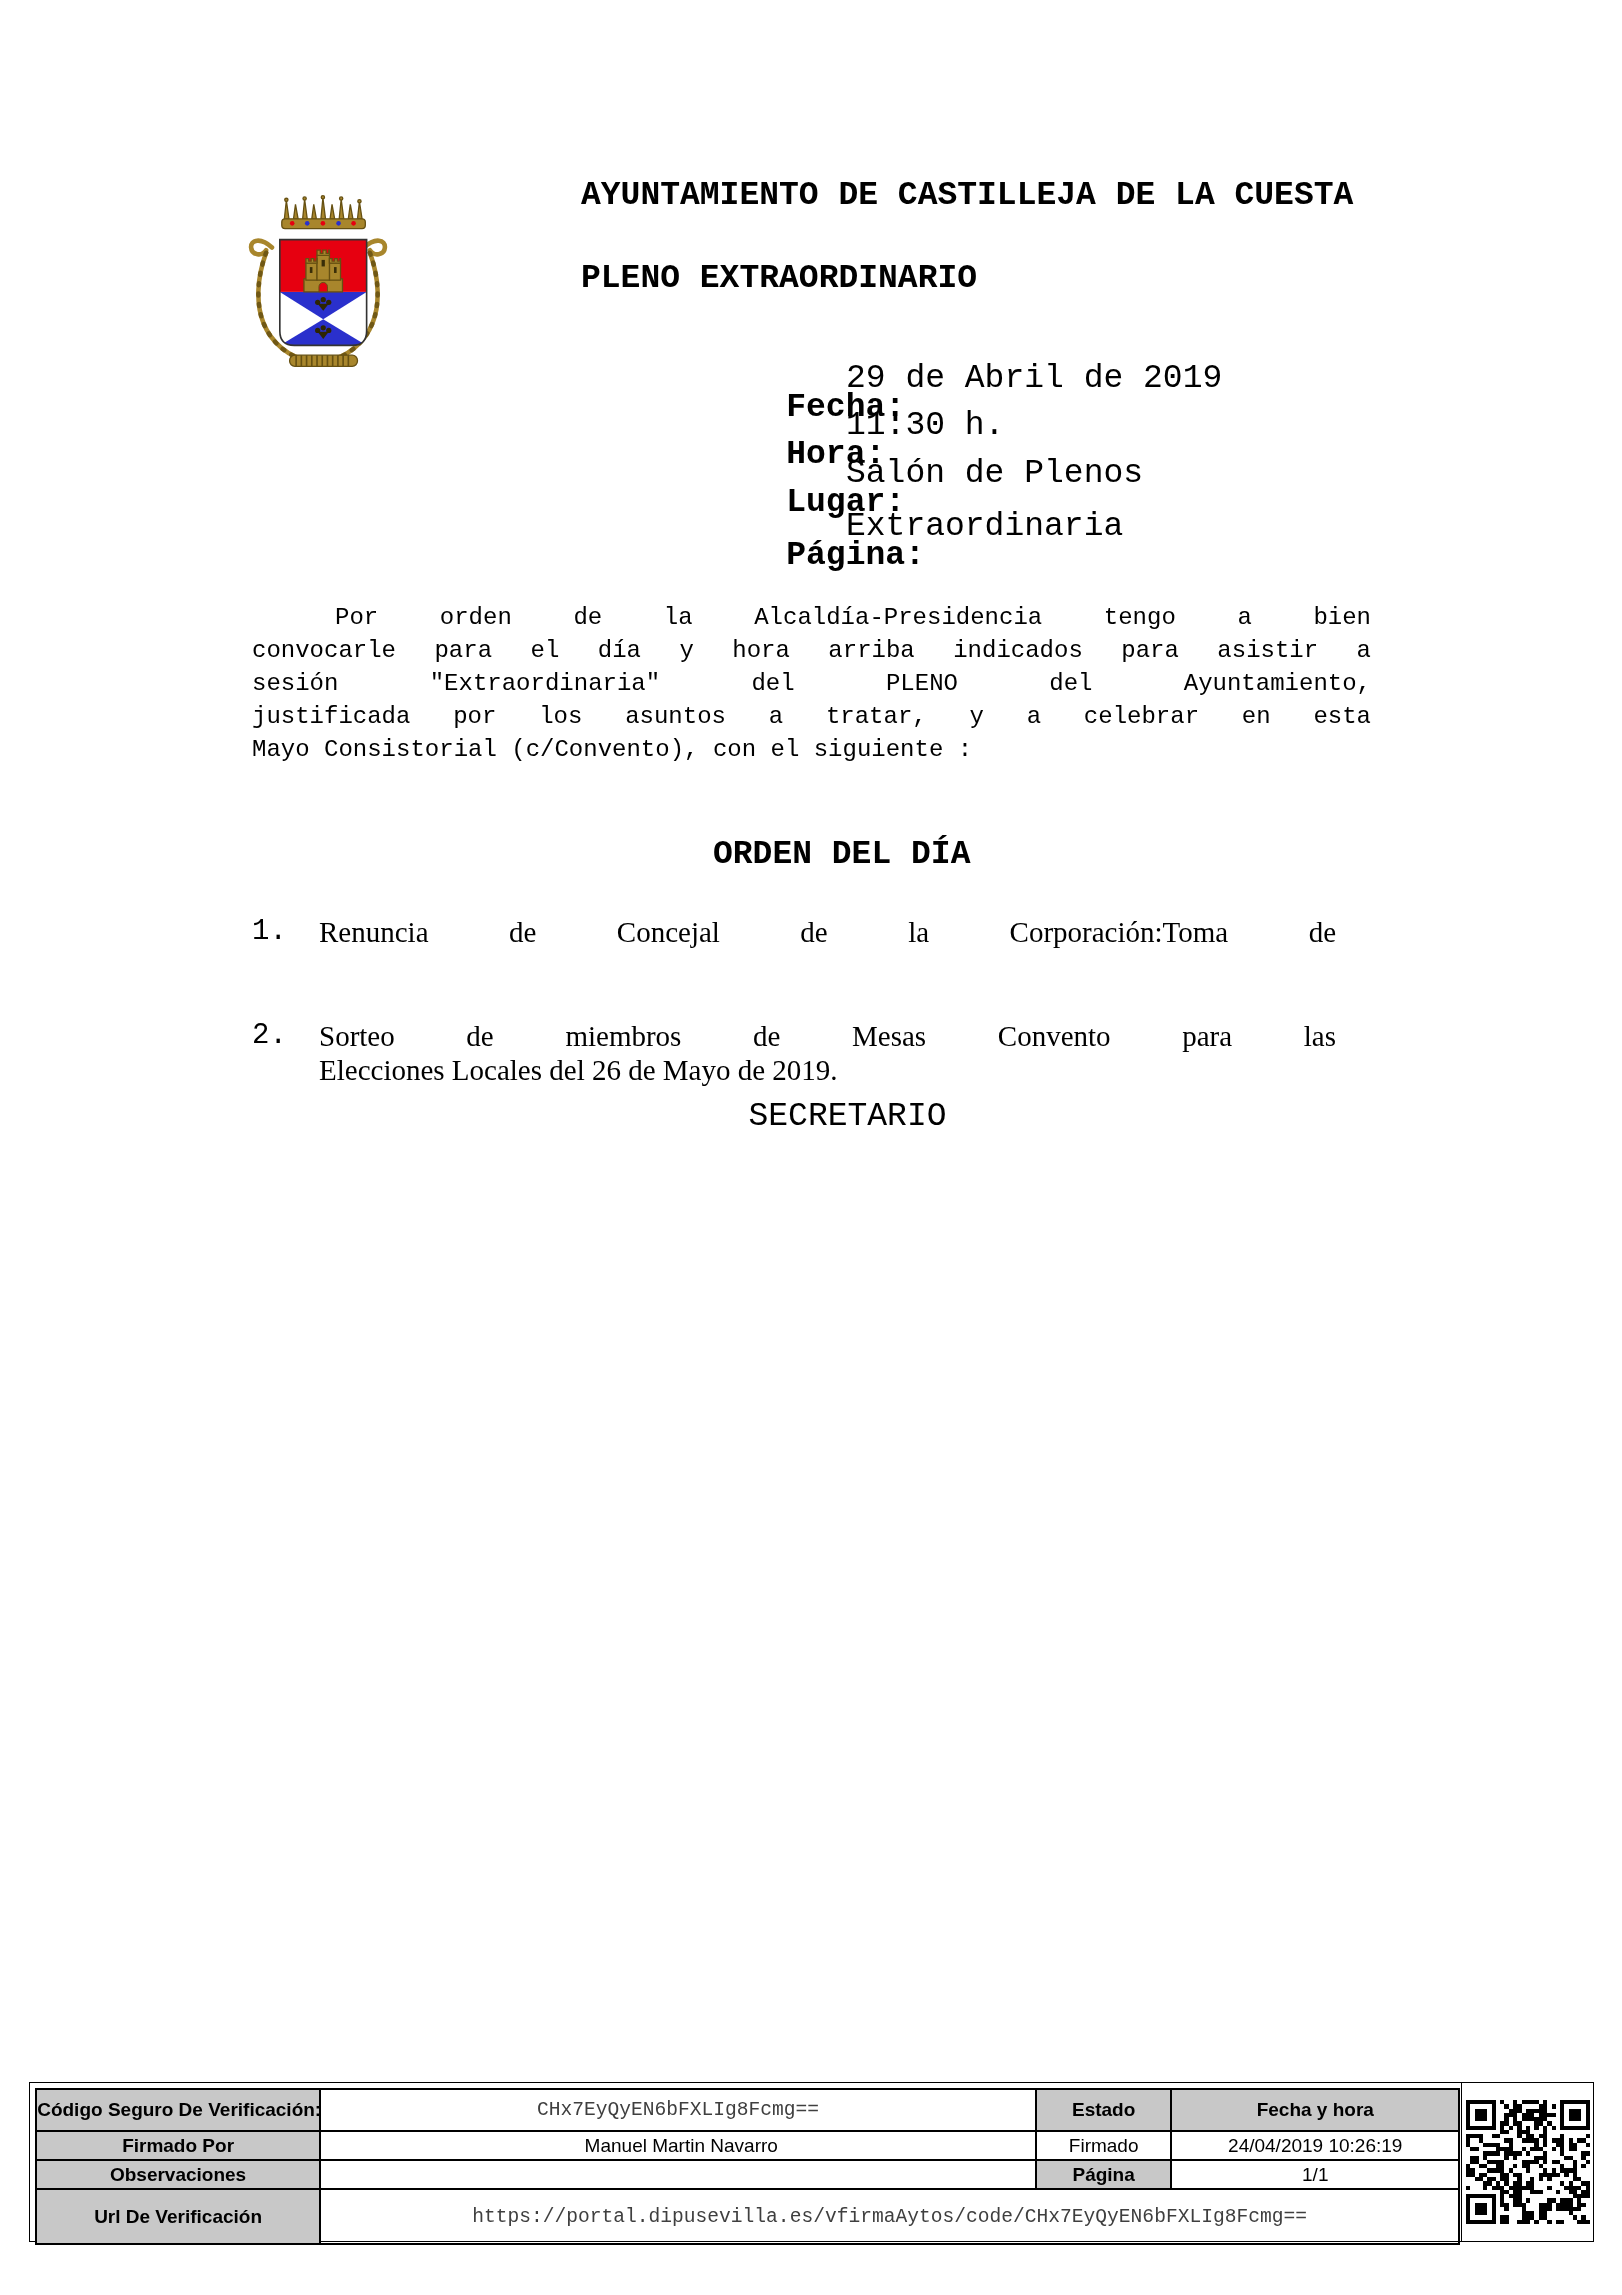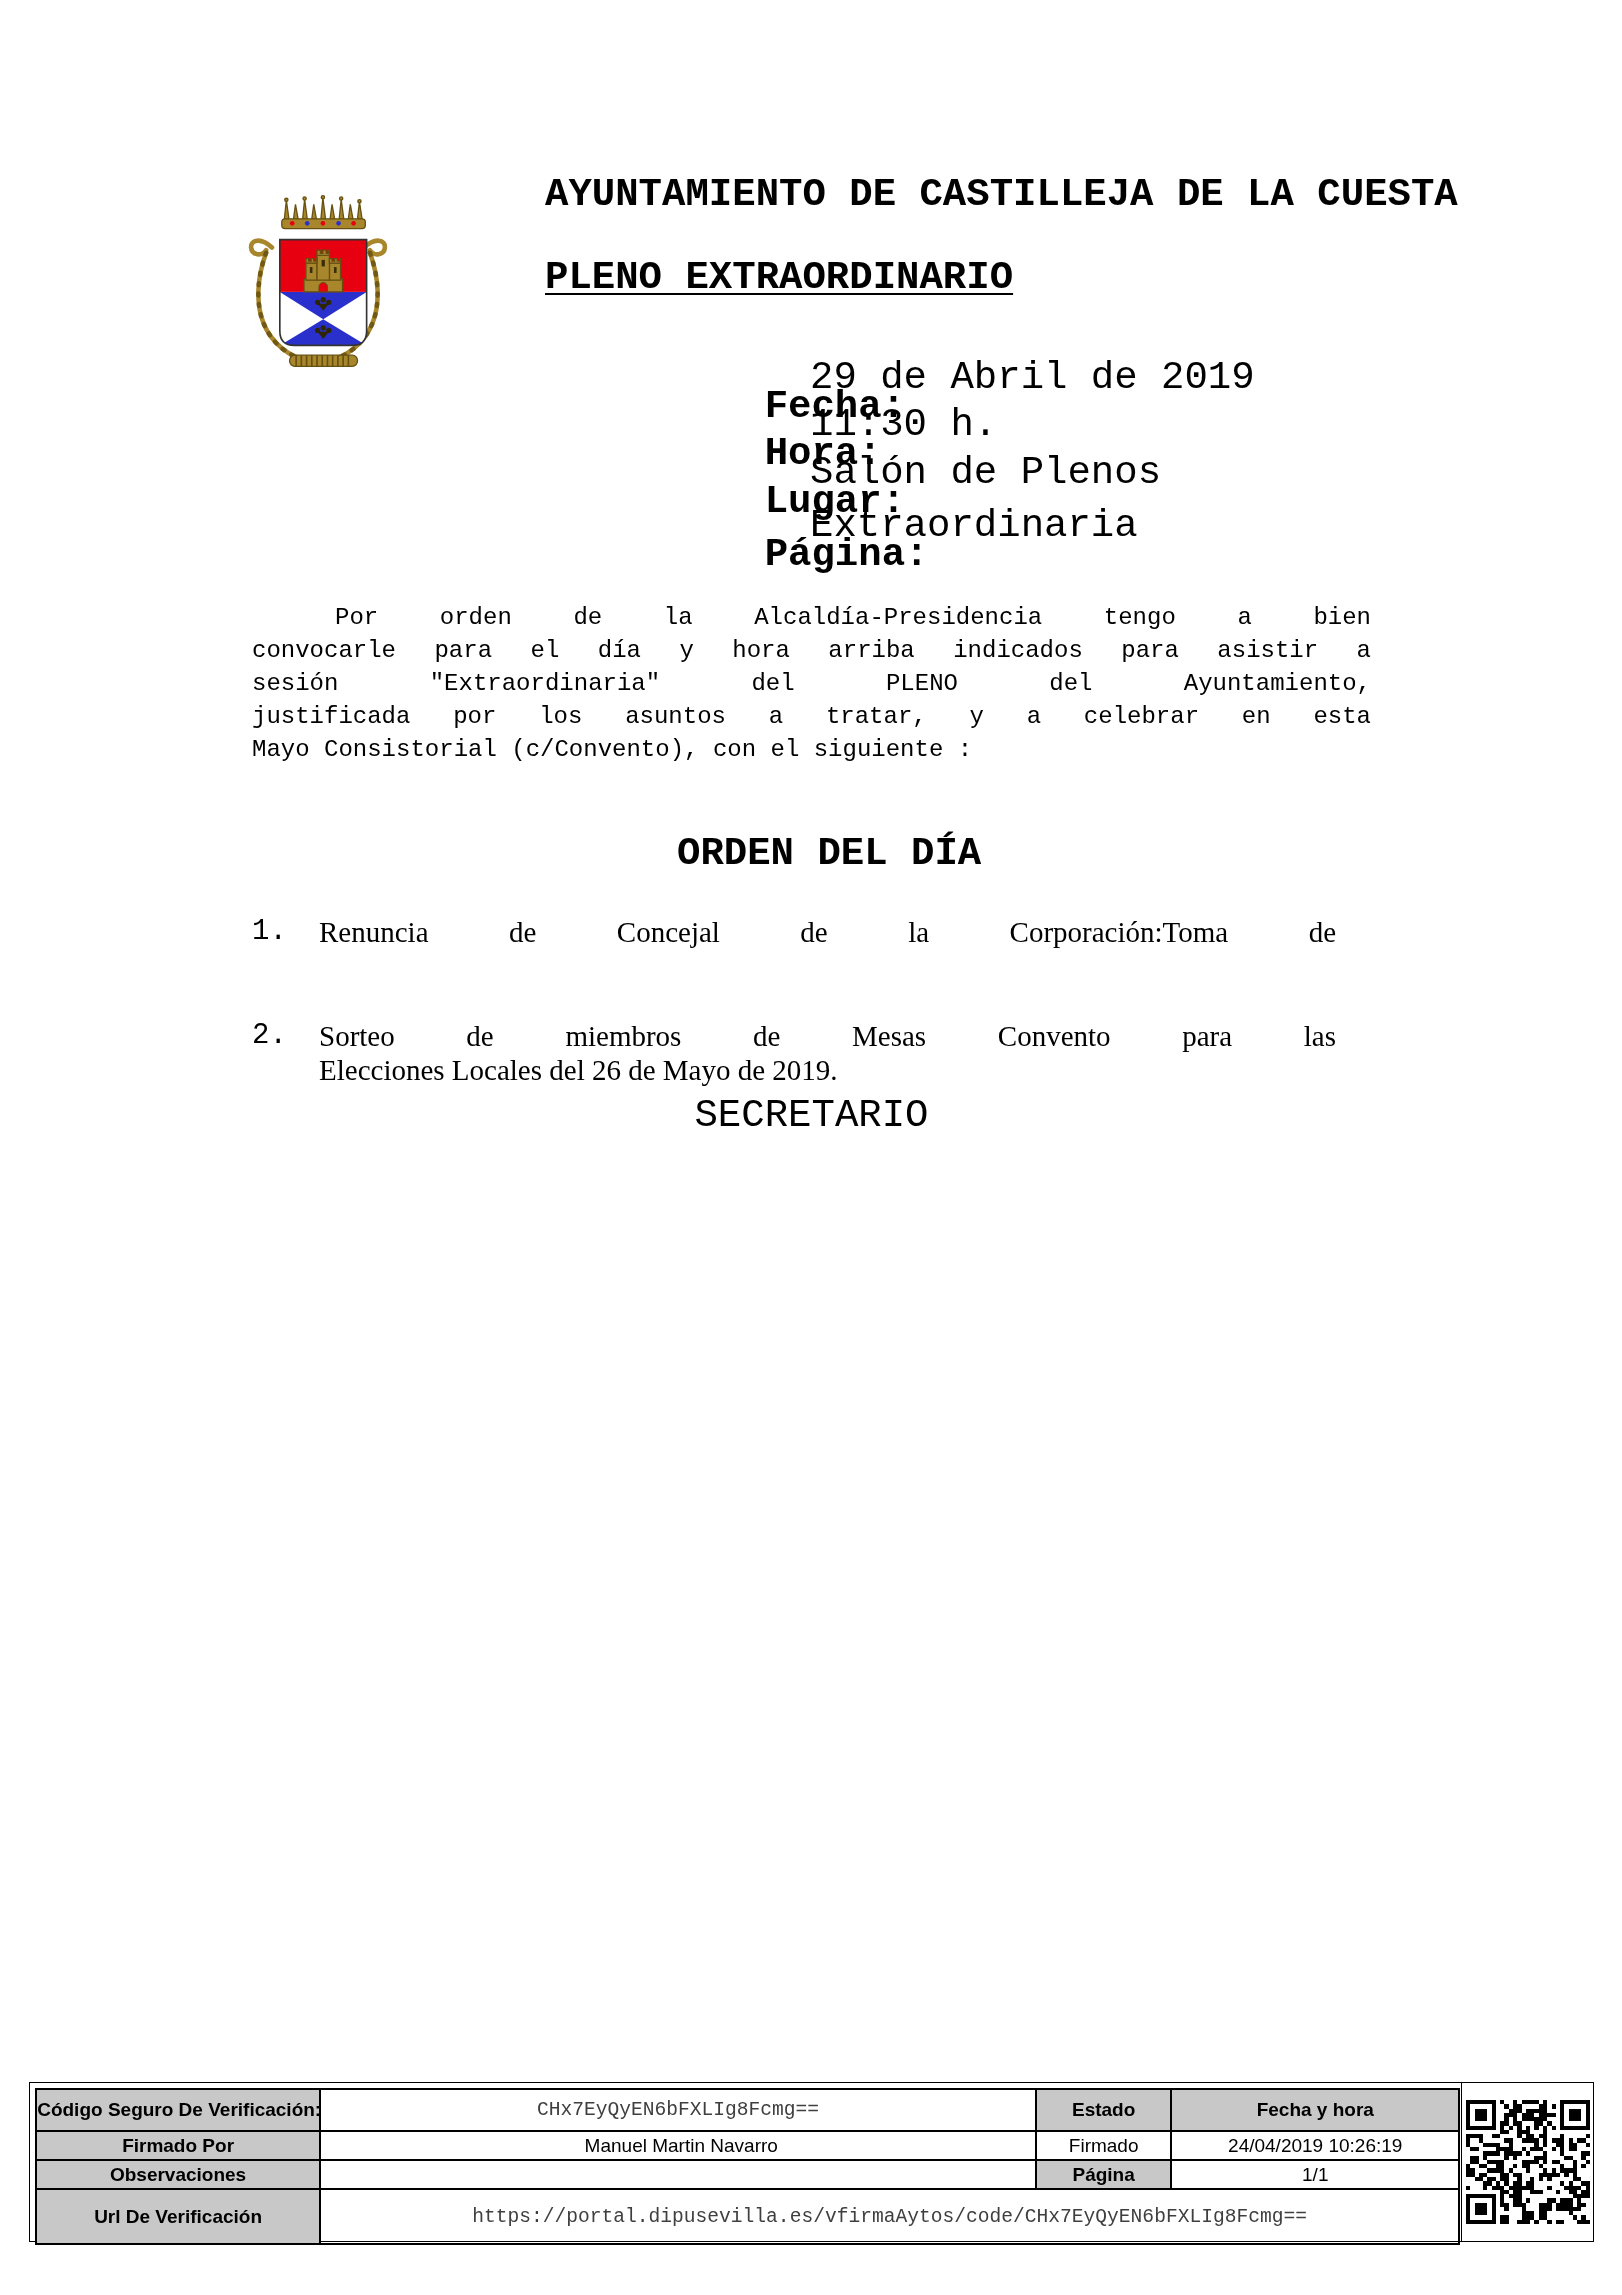--- a/index.html
+++ b/index.html
@@ -1,21 +1,21 @@
 <!DOCTYPE html>
 <html style="--gold: #a8862c; --gold_dark: #665012; --red: #e60010; --blue: #2a30cc; --gray_cell: #c8c8c8; --mono_value: #3f3f3f;font-size:10.5px"><head>
 <meta charset="utf-8">
 <style>
   html,body{margin:0;padding:0;background:#fff;}
   .page{position:relative;width:1622px;height:2295px;background:#ffffff;
         font-family:"Liberation Mono","DejaVu Sans Mono",monospace;color:#000;overflow:hidden;}
   .abs{position:absolute;}
   .b{font-weight:bold;}
-  .doc-line{font-size:39px;line-height:29px;white-space:pre;}
-  .u{text-decoration:underline;text-decoration-thickness:2px;text-underline-offset:5.2px;}
+  .doc-line{font-size:33px;line-height:29px;white-space:pre;margin-left:36px;}
+  .u{text-decoration-thickness:2px;text-underline-offset:5.2px;}
   .detail-row{width:720px;}
   .detail-value{position:absolute;left:139px;top:0;font-weight:normal;}
   .para{width:1119px;font-size:24px;line-height:33px;}
   .jline{text-align:justify;text-align-last:justify;}
   .nline{text-align:left;white-space:pre;}
   .indent{padding-left:83px;}
   .item{width:1119px;font-size:29px;line-height:34px;}
   .item .num{position:absolute;left:0;top:0;}
   .item .itext{margin-left:67px;width:1017px;font-family:Liberation Serif, serif;}
   .sig{width:1119px;text-align:center;}

